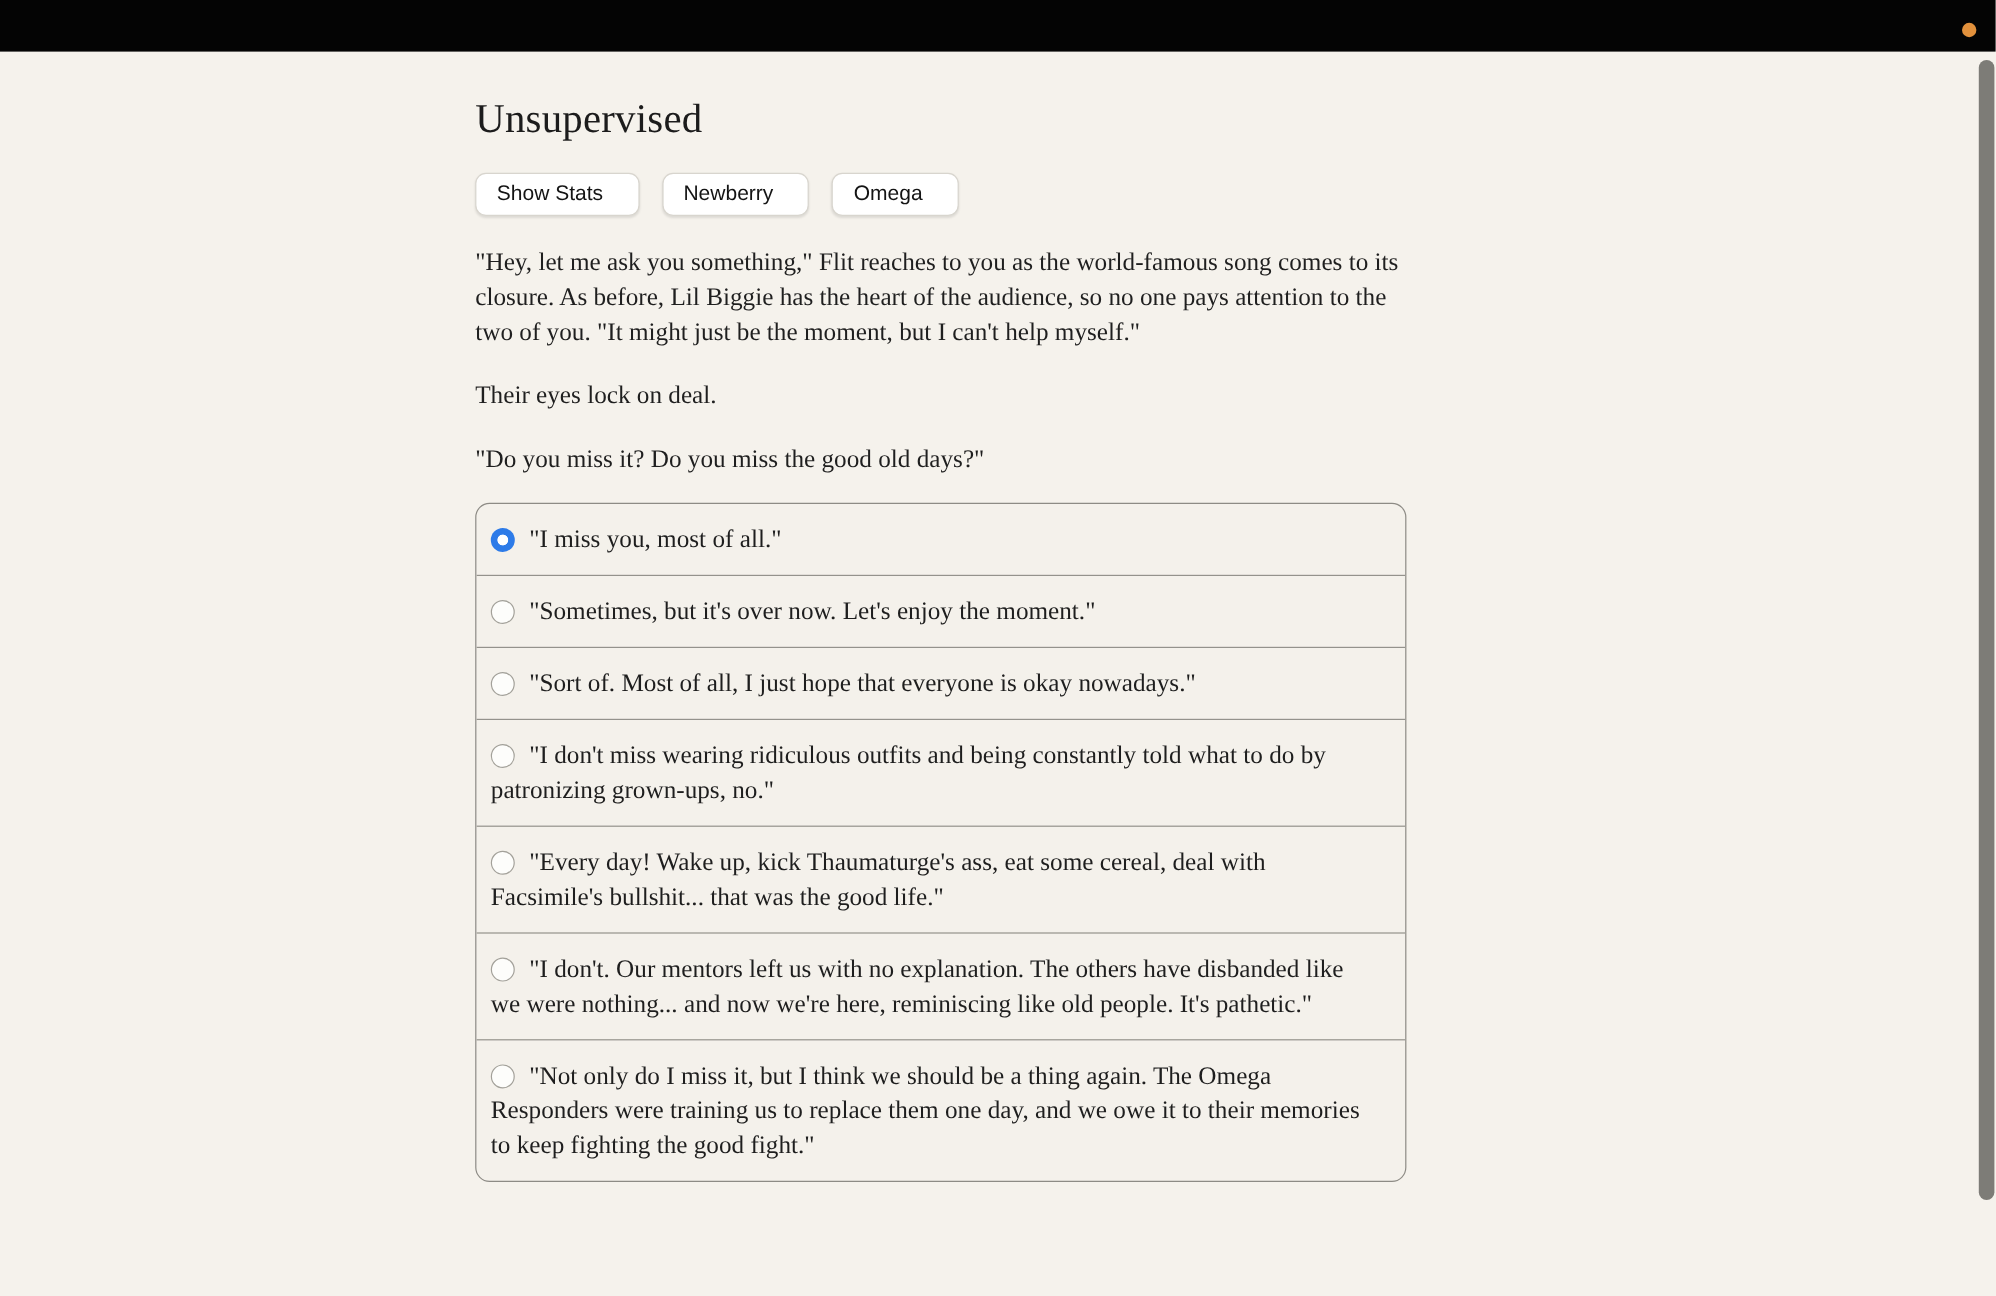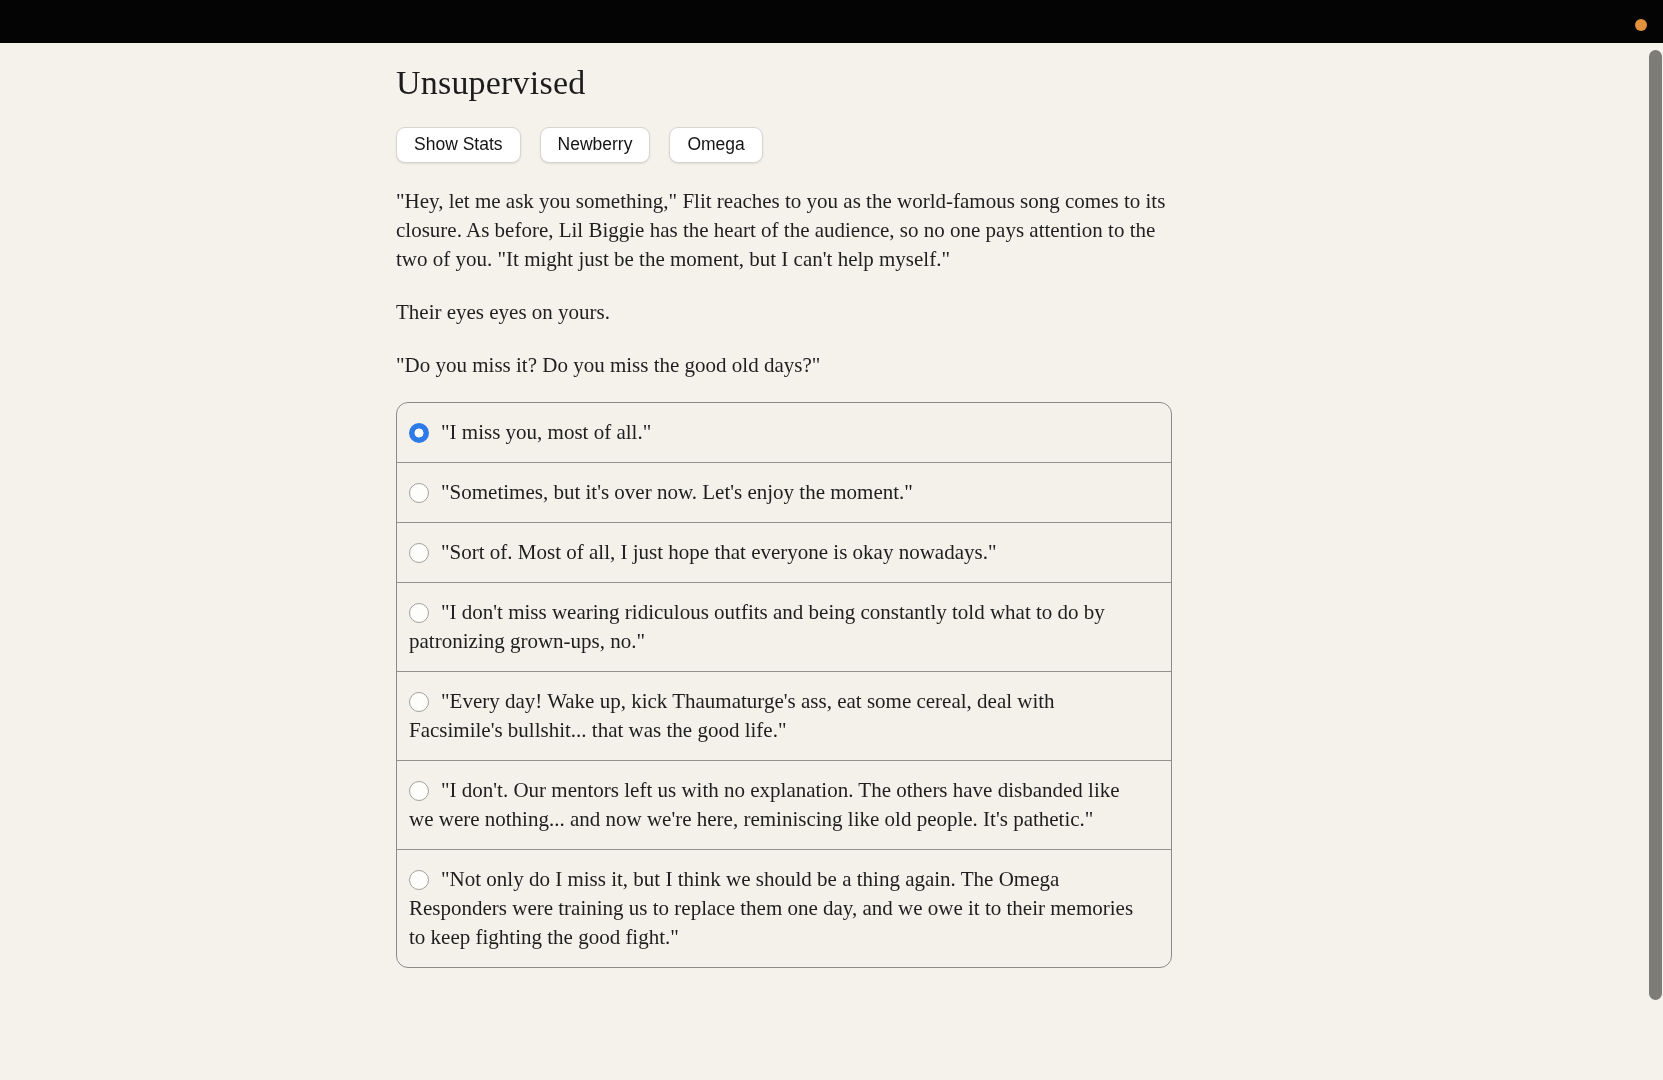--- a/index.html
+++ b/index.html
@@ -23,21 +23,21 @@
   }
   
   .scrollbar-thumb {
     position: absolute; right: 1px; top: 50px;
     width: 13px; height: 950px;
     border-radius: 7px;
     background: #7d7c77;
   }
   
   .main {
-    position: absolute; left: 396px; top: 43px;
+    position: absolute; left: 396px; top: 60px;
     width: 776px;
   }
   .page-title {
     margin-top: 18px;
     font-size: 34px; line-height: 44px;
     font-weight: 500;
     letter-spacing: 0.2px;
     color: #1c1c1c;
   }
   .byline {
@@ -50,21 +50,21 @@
     margin-top: 22px;
     display: flex; gap: 19px;
   }
   .toolbar button {
     font-family: "Liberation Sans", sans-serif;
     font-size: 17.5px;
     color: #141414;
     background: #ffffff;
     border: 1px solid #d8d5ce;
     border-radius: 9px;
-    padding: 6px 17px 7px 17px;
+    padding: 6px 29px 7px 17px;
     box-shadow: 0 1px 2px rgba(0,0,0,0.10);
     cursor: pointer;
   }
   .story { margin-top: 2px; }
   .story p {
     margin-top: 24px;
     font-size: 21px;
     line-height: 29px;
     color: #1f1f1f;
   }
@@ -111,21 +111,21 @@
   <h1 class="page-title">Unsupervised</h1>
 
   <div class="toolbar">
     <button>Show Stats</button>
     <button>Newberry</button>
     <button>Omega</button>
   </div>
 
   <div class="story">
     <p>"Hey, let me ask you something," Flit reaches to you as the world-famous song comes to its closure. As before, Lil Biggie has the heart of the audience, so no one pays attention to the two of you. "It might just be the moment, but I can't help myself."</p>
-    <p>Their eyes eyes on yours.</p>
+    <p>Their eyes lock on deal.</p>
     <p>"Do you miss it? Do you miss the good old days?"</p>
   </div>
 
   <div class="choice-box" id="choice-box">
       <label class="choice"><span class="radio checked"></span><span class="choice-text">"I miss you, most of all."</span></label>
       <label class="choice"><span class="radio"></span><span class="choice-text">"Sometimes, but it's over now. Let's enjoy the moment."</span></label>
       <label class="choice"><span class="radio"></span><span class="choice-text">"Sort of. Most of all, I just hope that everyone is okay nowadays."</span></label>
       <label class="choice"><span class="radio"></span><span class="choice-text">"I don't miss wearing ridiculous outfits and being constantly told what to do by patronizing grown-ups, no."</span></label>
       <label class="choice"><span class="radio"></span><span class="choice-text">"Every day! Wake up, kick Thaumaturge's ass, eat some cereal, deal with Facsimile's bullshit... that was the good life."</span></label>
       <label class="choice"><span class="radio"></span><span class="choice-text">"I don't. Our mentors left us with no explanation. The others have disbanded like we were nothing... and now we're here, reminiscing like old people. It's pathetic."</span></label>

